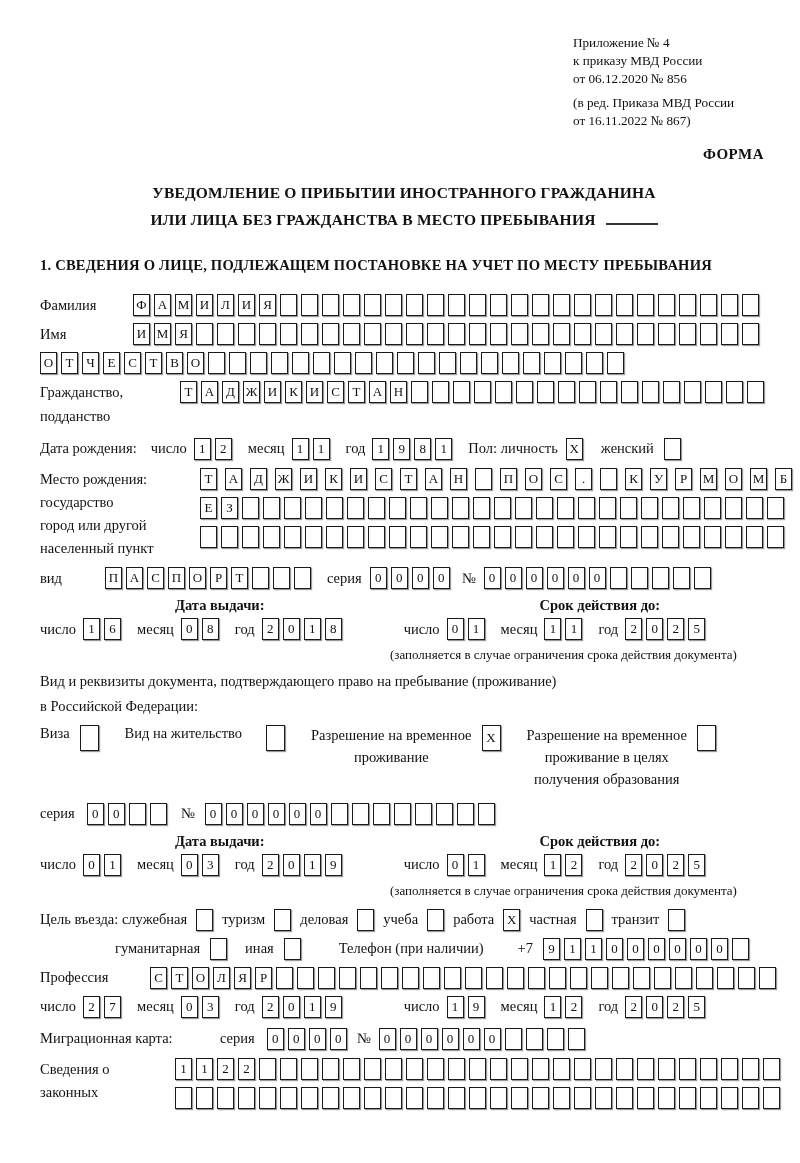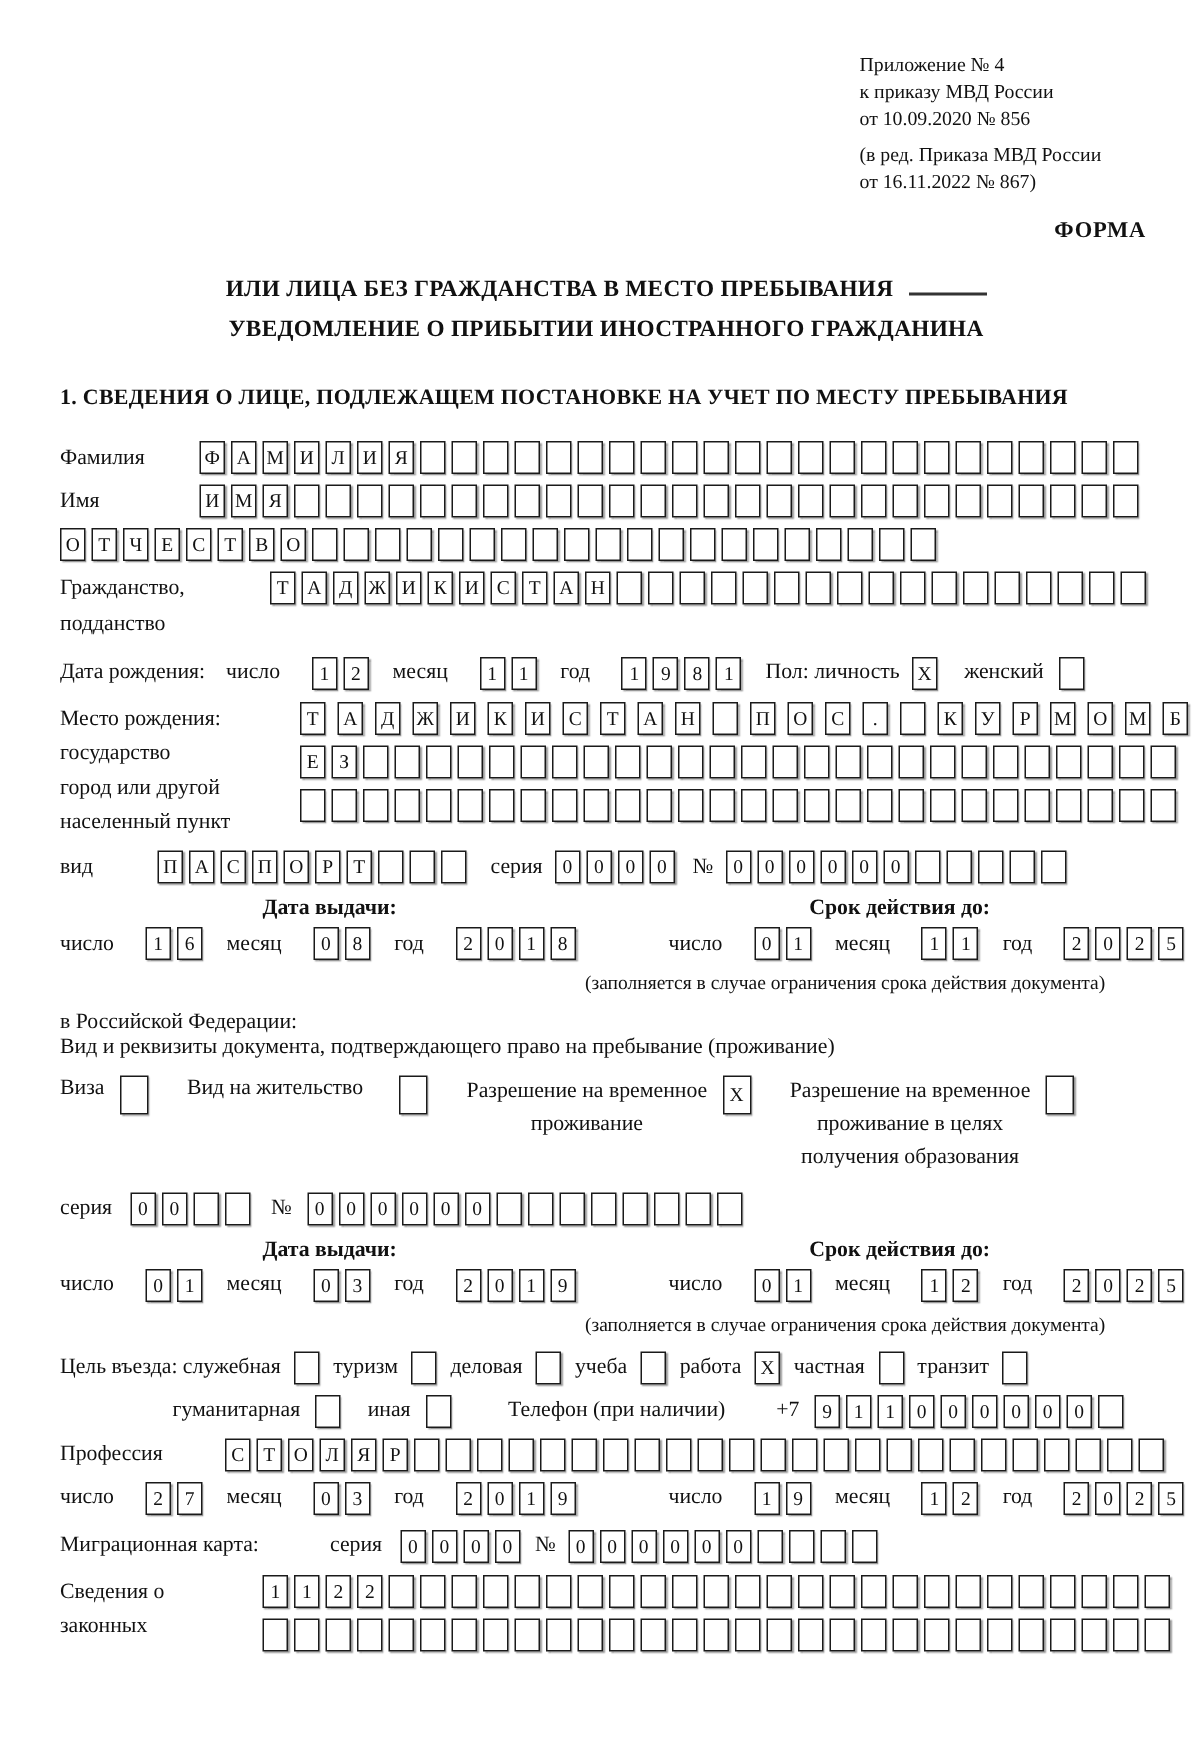--- a/index.html
+++ b/index.html
@@ -22,47 +22,47 @@
   .cell{box-sizing:border-box;flex:none;width:17px;height:22px;border:1.5px solid #1a1a1a;box-shadow:1px 1px 1px rgba(0,0,0,.4);background:#fff;display:inline-flex;align-items:center;justify-content:center;font-size:13px;}
   .cellrow.big .cell{width:19px;height:26px;}
 
   .row{display:flex;align-items:center;margin-bottom:7px;}
   .row.start{align-items:flex-start;}
   .lbl{flex:none;}
   .w93{width:93px;} .w140{width:140px;} .w143{width:143px;} .w160{width:160px;} .w65{width:65px;} .w110{width:110px;} .w135{width:135px;}
   .lblcol{display:flex;flex-direction:column;line-height:1.6;flex:none;}
   .stack{display:flex;flex-direction:column;gap:7px;}
 
-  .dg{display:inline-flex;align-items:center;gap:21px;margin-right:16px;}
+  .dg{display:inline-flex;align-items:center;gap:7px;margin-right:16px;}
   .sub{flex:none;}
 
   .center-bold{text-align:center;font-weight:bold;margin:10px 0 8px 0;}
   .dates-labels{display:flex;font-weight:bold;margin:8px 0 4px 0;}
   .note{font-size:13px;margin:2px 0 10px 0;}
 
   .cbitem{display:inline-flex;align-items:flex-start;gap:10px;}
   .cbtext{text-align:center;line-height:1.5;}
 </style>
 </head>
 <body>
 
 <div class="page">
 
   <div class="appendix">
     <div>Приложение № 4</div>
     <div>к приказу МВД России</div>
-    <div>от 10.09.2020 № 856</div>
+    <div>от 06.12.2020 № 856</div>
     <div class="gap">(в ред. Приказа МВД России</div>
     <div>от 16.11.2022 № 867)</div>
   </div>
   <div class="forma">ФОРМА</div>
 
   <div class="title">
+    <div>УВЕДОМЛЕНИЕ О ПРИБЫТИИ ИНОСТРАННОГО ГРАЖДАНИНА</div>
     <div><span>ИЛИ ЛИЦА БЕЗ ГРАЖДАНСТВА В МЕСТО ПРЕБЫВАНИЯ</span><span class="blank-line"></span></div>
-    <div>УВЕДОМЛЕНИЕ О ПРИБЫТИИ ИНОСТРАННОГО ГРАЖДАНИНА</div>
   </div>
 
   <div class="sec1">1. СВЕДЕНИЯ О ЛИЦЕ, ПОДЛЕЖАЩЕМ ПОСТАНОВКЕ НА УЧЕТ ПО МЕСТУ ПРЕБЫВАНИЯ</div>
 
   <div class="row" style="margin-top:20px;">
     <span class="lbl w93">Фамилия</span>
     <span class="cellrow">
         <span class="cell">Ф</span>
         <span class="cell">А</span>
         <span class="cell">М</span>
@@ -420,22 +420,22 @@
       <span class="cellrow">
           <span class="cell">2</span>
           <span class="cell">0</span>
           <span class="cell">2</span>
           <span class="cell">5</span>
         </span>
     </span>
   </div>
   <div class="note" style="margin-left:350px;">(заполняется в случае ограничения срока действия документа)</div>
 
+  <div>Вид и реквизиты документа, подтверждающего право на пребывание (проживание)</div>
   <div style="margin-top:8px;">в Российской Федерации:</div>
-  <div>Вид и реквизиты документа, подтверждающего право на пребывание (проживание)</div>
 
   <div class="row start" style="margin-top:10px;gap:26px;">
     <span class="cbitem">
       <span>Виза</span>
       <span class="cellrow big">
           <span class="cell"></span>
         </span>
     </span>
     <span class="cbitem" style="gap:24px;">
       <span>Вид на жительство</span>

